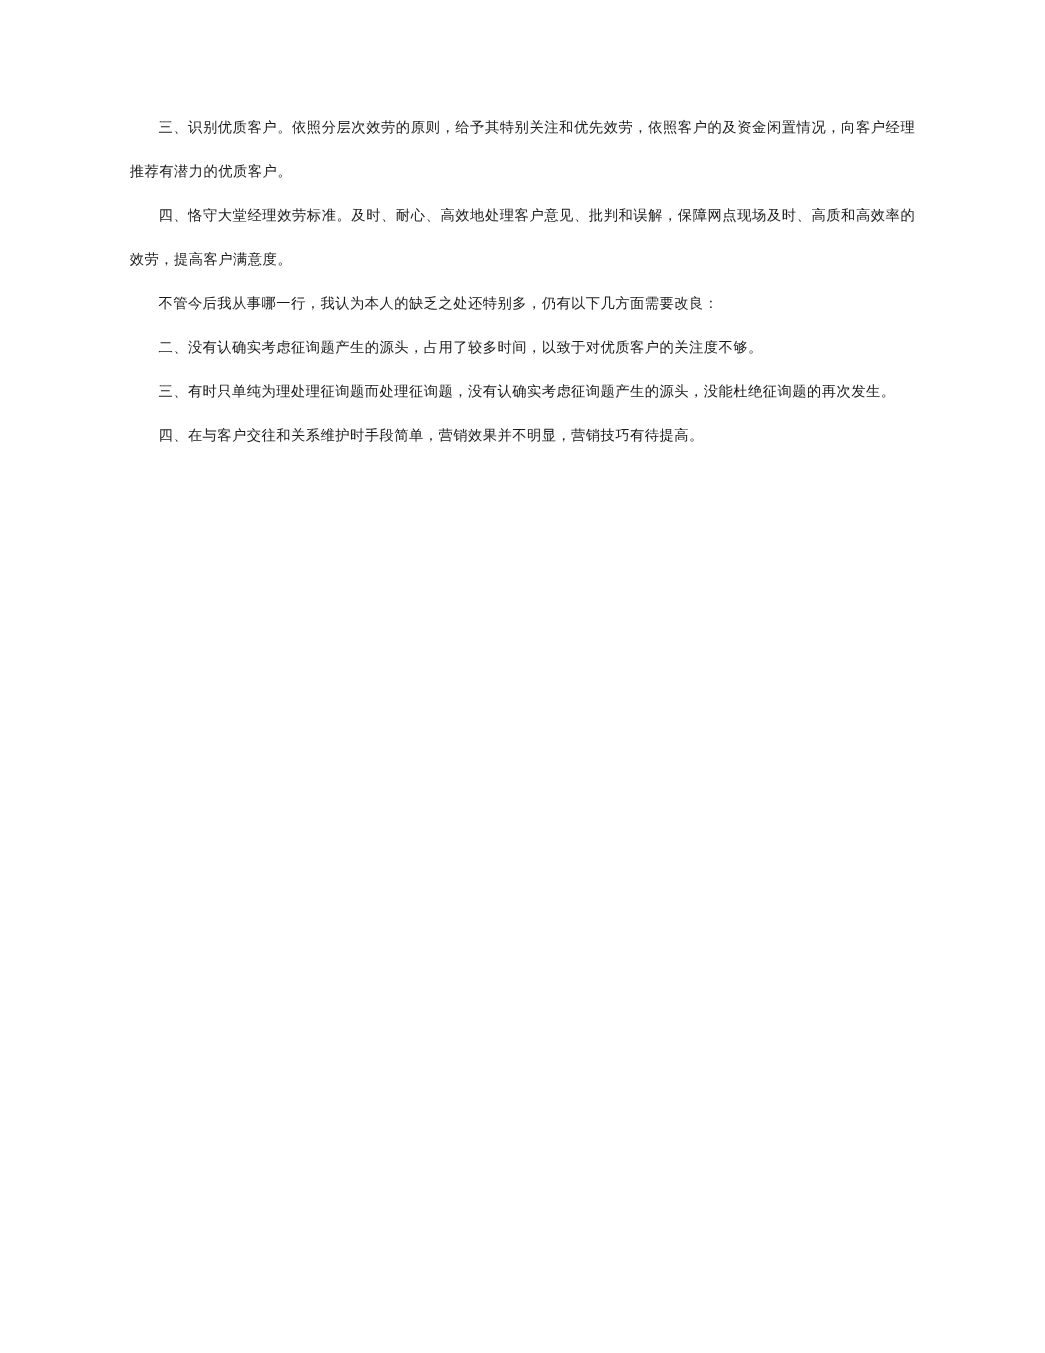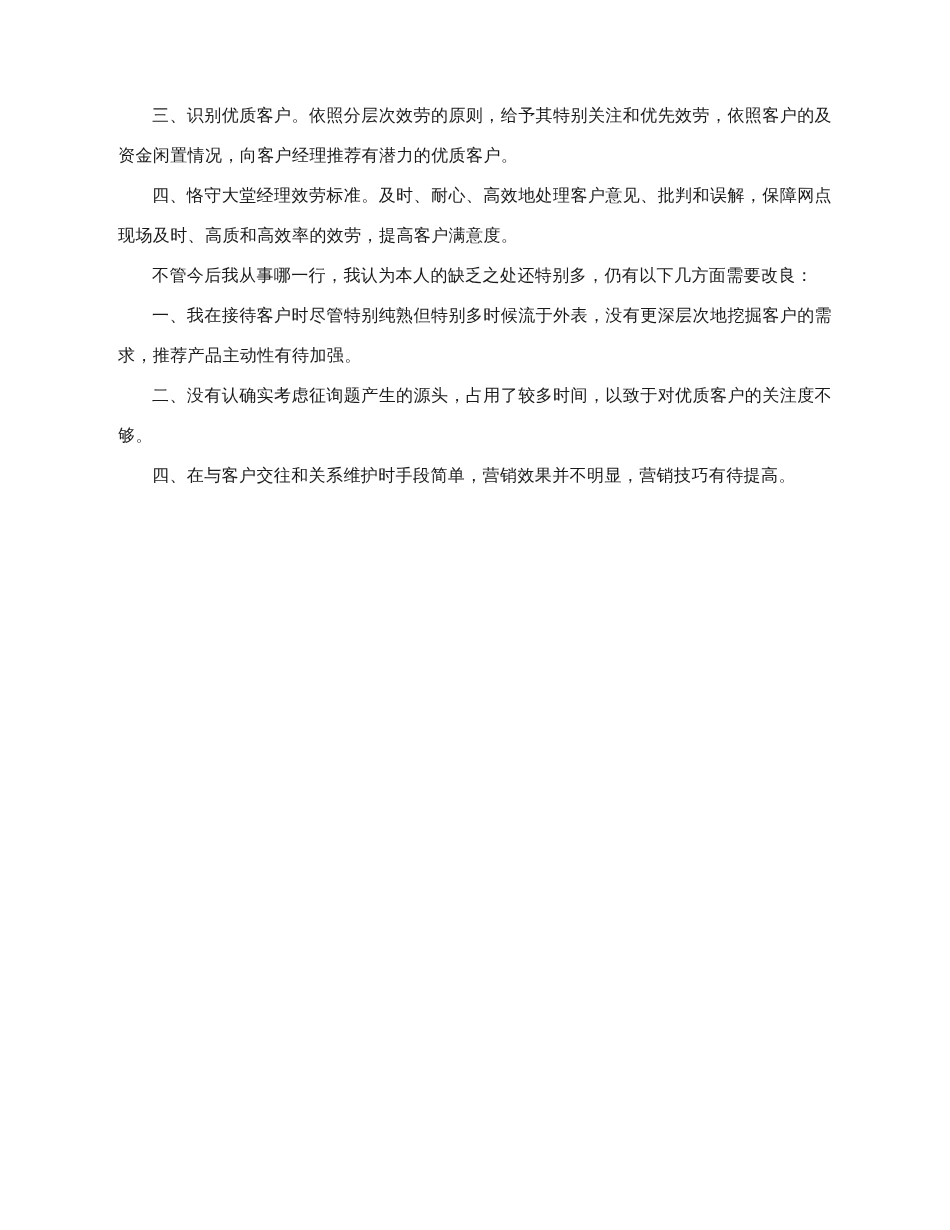--- a/index.html
+++ b/index.html
@@ -15,35 +15,35 @@
     overflow: hidden;
   }
   .doc-body {
     position: absolute;
     left: 118px;
     top: 96px;
     width: 714px;
   }
   .para {
     font-family: "Liberation Serif", "DejaVu Serif", serif;
-    font-size: 17px;
+    font-size: 13px;
     line-height: 40px;
     color: #1a1a1a;
     text-align: justify;
     text-justify: inter-ideograph;
     text-indent: 2em;
     margin: 0;
     letter-spacing: 0.4px;
   }
 </style>
 </head>
 <body>
 
 <div class="page">
   <div class="doc-body">
     <p class="para">三、识别优质客户。依照分层次效劳的原则，给予其特别关注和优先效劳，依照客户的及资金闲置情况，向客户经理推荐有潜力的优质客户。</p>
     <p class="para">四、恪守大堂经理效劳标准。及时、耐心、高效地处理客户意见、批判和误解，保障网点现场及时、高质和高效率的效劳，提高客户满意度。</p>
     <p class="para">不管今后我从事哪一行，我认为本人的缺乏之处还特别多，仍有以下几方面需要改良：</p>
-    <p class="para">一、我在接待客户时尽管特别纯熟但特别多时候流于外表，没有更深层次地挖掘客户的需求，推荐产品主动性有待加强。</p>
     <p class="para">二、没有认确实考虑征询题产生的源头，占用了较多时间，以致于对优质客户的关注度不够。</p>
+    <p class="para">三、有时只单纯为理处理征询题而处理征询题，没有认确实考虑征询题产生的源头，没能杜绝征询题的再次发生。</p>
     <p class="para">四、在与客户交往和关系维护时手段简单，营销效果并不明显，营销技巧有待提高。</p>
   </div>
 </div>
 
 </body></html>

